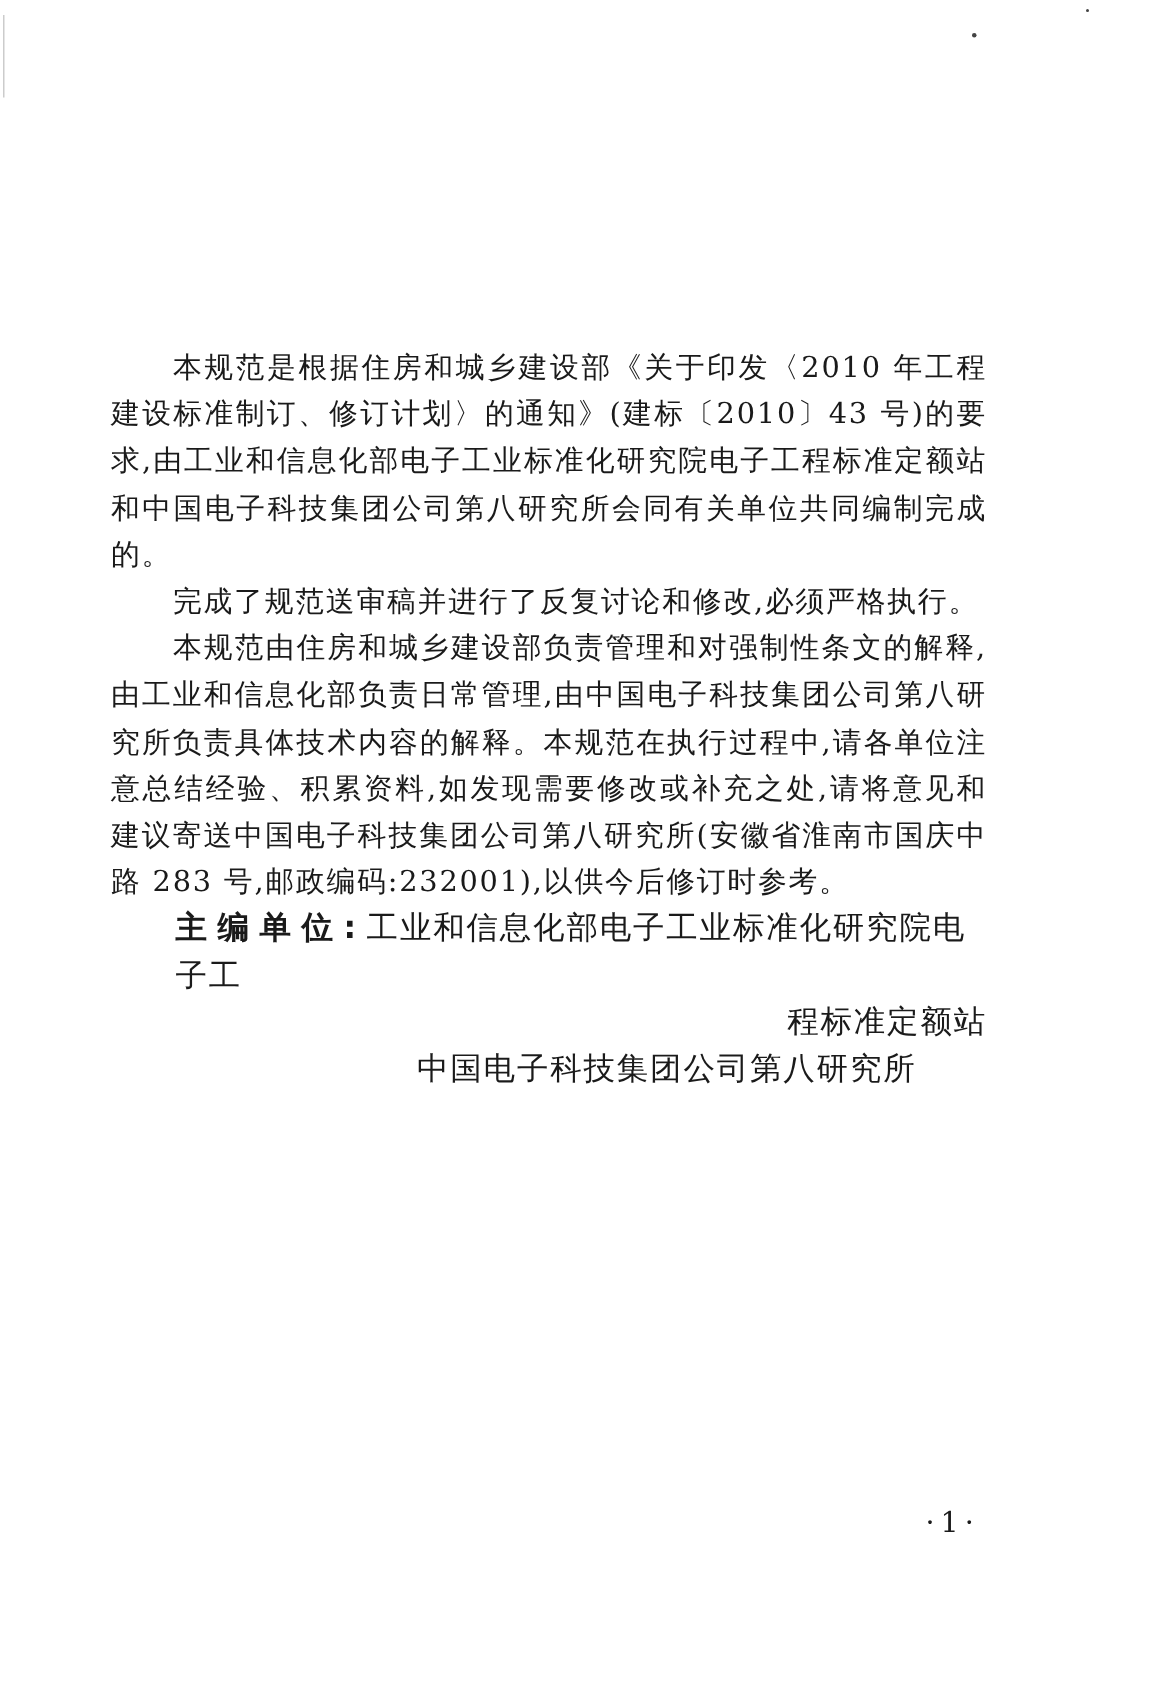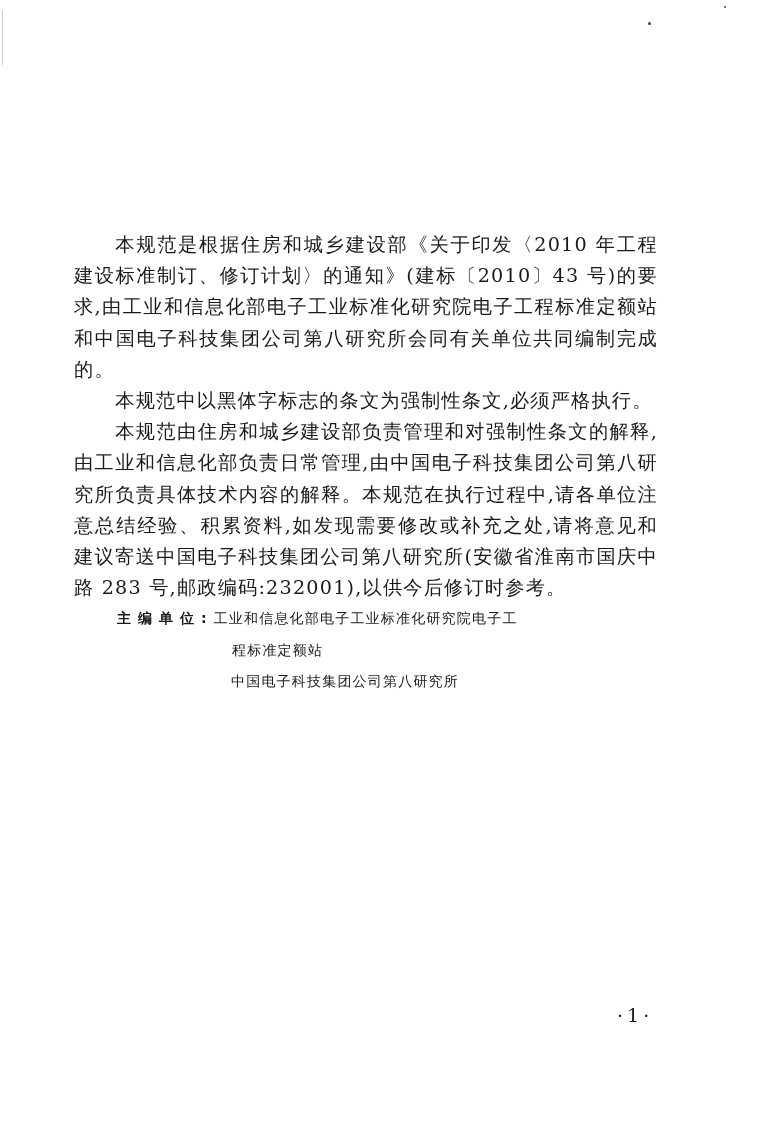--- a/index.html
+++ b/index.html
@@ -8,42 +8,42 @@
   .page { position: absolute; left: 0; top: 0; width: 766px; height: 1122px; background: #fff; }
   .title { position: absolute; top: 160px; left: 0; width: 766px; text-align: center;
            font-family: "DejaVu Sans", "Liberation Sans", sans-serif; font-weight: bold;
            font-size: 26px; letter-spacing: 0; color: #111; }
   .title span { display: inline-block; }
   .title .gap { width: 56px; }
   .body { position: absolute; left: 74px; top: 229px; width: 584px; }
   .para { font-size: 19.2px; line-height: 31.2px; text-align: justify; text-align-last: left;
           letter-spacing: 1.2px; margin: 0; word-break: break-all; }
   .indent { text-indent: 2.15em; }
-  .editor-row { position: relative; font-size: 14px; line-height: 31.2px; letter-spacing: 1.2px; }
+  .editor-row { position: relative; font-size: 21px; line-height: 31.2px; letter-spacing: 1.2px; }
   .editor-label { font-family: "DejaVu Sans", "Liberation Sans", sans-serif; font-weight: bold;
                   letter-spacing: 7px; }
-  .editor-cont { padding-left: 158px; }
-  .editor-cont2 { padding-left: 157px; }
+  .editor-cont { padding-left: 158px; text-align: right; }
+  .editor-cont2 { padding-left: 157px; text-align: center; }
   .page-number { position: absolute; left: 617px; top: 1004px; font-size: 19px; letter-spacing: 4px; }
   .speck { position: absolute; width: 3px; height: 3px; background: #444; border-radius: 50%; }
   .edge-mark { position: absolute; left: 2px; width: 1px; background: #ccc; }
 </style>
 </head>
 <body>
 
 <div class="page">
 
   <div class="edge-mark" style="top:10px;height:55px;"></div>
   <div class="speck" style="left:648px;top:22px;"></div>
   <div class="speck" style="left:724px;top:6px;width:2px;height:2px;"></div>
 
 
   <div class="body">
     <p class="para indent">本规范是根据住房和城乡建设部《关于印发〈2010 年工程建设标准制订、修订计划〉的通知》(建标〔2010〕43 号)的要求,由工业和信息化部电子工业标准化研究院电子工程标准定额站和中国电子科技集团公司第八研究所会同有关单位共同编制完成的。</p>
-    <p class="para indent">本规范中以黑体字标志的条文为强制性条文,必须严格执行。</p>
+    <p class="para indent">完成了规范送审稿并进行了反复讨论和修改,必须严格执行。</p>
     <p class="para indent">本规范由住房和城乡建设部负责管理和对强制性条文的解释,由工业和信息化部负责日常管理,由中国电子科技集团公司第八研究所负责具体技术内容的解释。本规范在执行过程中,请各单位注意总结经验、积累资料,如发现需要修改或补充之处,请将意见和建议寄送中国电子科技集团公司第八研究所(安徽省淮南市国庆中路 283 号,邮政编码:232001),以供今后修订时参考。</p>
 
     <div class="editor-row" style="padding-left:43px;">
       <span class="editor-label">主编单位:</span><span>工业和信息化部电子工业标准化研究院电子工</span>
     </div>
     <div class="editor-row editor-cont">
       <span>程标准定额站</span>
     </div>
     <div class="editor-row editor-cont2">
       <span>中国电子科技集团公司第八研究所</span>

